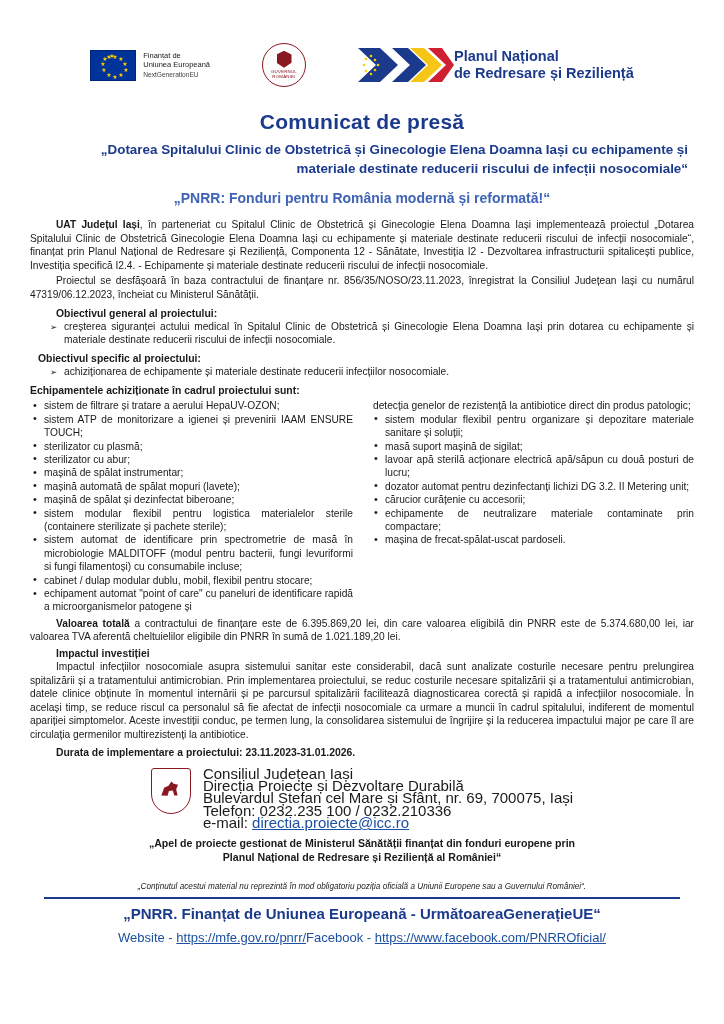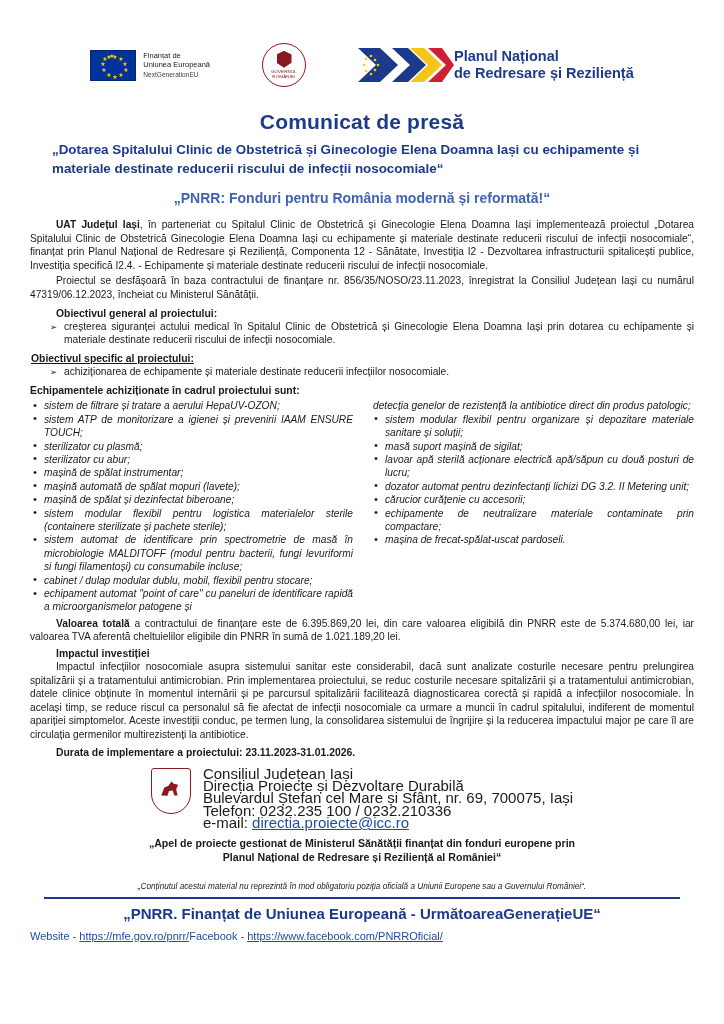--- a/index.html
+++ b/index.html
@@ -87,21 +87,21 @@
     letter-spacing: .2px;
   }
   .data-line {
     text-align: right;
     color: #1b3a8c;
     font-size: 10.5px;
     font-weight: bold;
     margin: 0 10px 8px 0;
   }
   h2.project-title {
-    text-align: left;
+    text-align: right;
     color: #1b3a8c;
     font-size: 13.4px;
     font-weight: bold;
     line-height: 19px;
     margin: 0 6px 12px 22px;
   }
   h3.slogan {
     text-align: center;
     color: #3f63b5;
     font-size: 14px;
@@ -116,21 +116,21 @@
     text-align: justify;
     margin: 0 0 2px 0;
     text-indent: 26px;
   }
   .b { font-weight: bold; }
   .sec-head {
     font-size: 10.4px;
     font-weight: bold;
     margin: 6px 0 1px 26px;
   }
-  .sec-head.ni { margin-left: 1px; text-decoration: underline; }
+  .sec-head.ni { margin-left: 8px; }
   .arrow-line {
     font-size: 10.2px;
     line-height: 13.6px;
     text-align: justify;
     margin: 0 0 2px 34px;
     position: relative;
   }
   .arrow-line:before {
     content: "\27A2";
     position: absolute;
@@ -143,21 +143,21 @@
     font-weight: bold;
     margin: 7px 0 3px 0;
   }
 
   
   .cols {
     display: flex;
     gap: 18px;
     margin-bottom: 3px;
   }
-  .col { width: 50%; font-style: italic; }
+  .col { width: 50%; }
   ul.bl {
     margin: 0; padding: 0 0 0 12px;
     list-style: none;
   }
   ul.bl li {
     font-size: 10.2px;
     line-height: 13.4px;
     text-align: justify;
     margin-bottom: 0px;
     position: relative;
@@ -238,21 +238,22 @@
   }
   .footer-title {
     text-align: center;
     font-size: 15px;
     font-weight: bold;
     color: #1b3a8c;
     margin: 2px 0 8px 0;
   }
   .footer-links {
     display: flex;
-    font-size: 11px;
+    justify-content: center;
+    font-size: 13px;
     color: #1b4fa0;
   }
   .footer-links a { color: #1b4fa0; text-decoration: underline; }
 </style>
 </head>
 <body>
 
 <div class="page">
 
   <div class="logo-bar">

